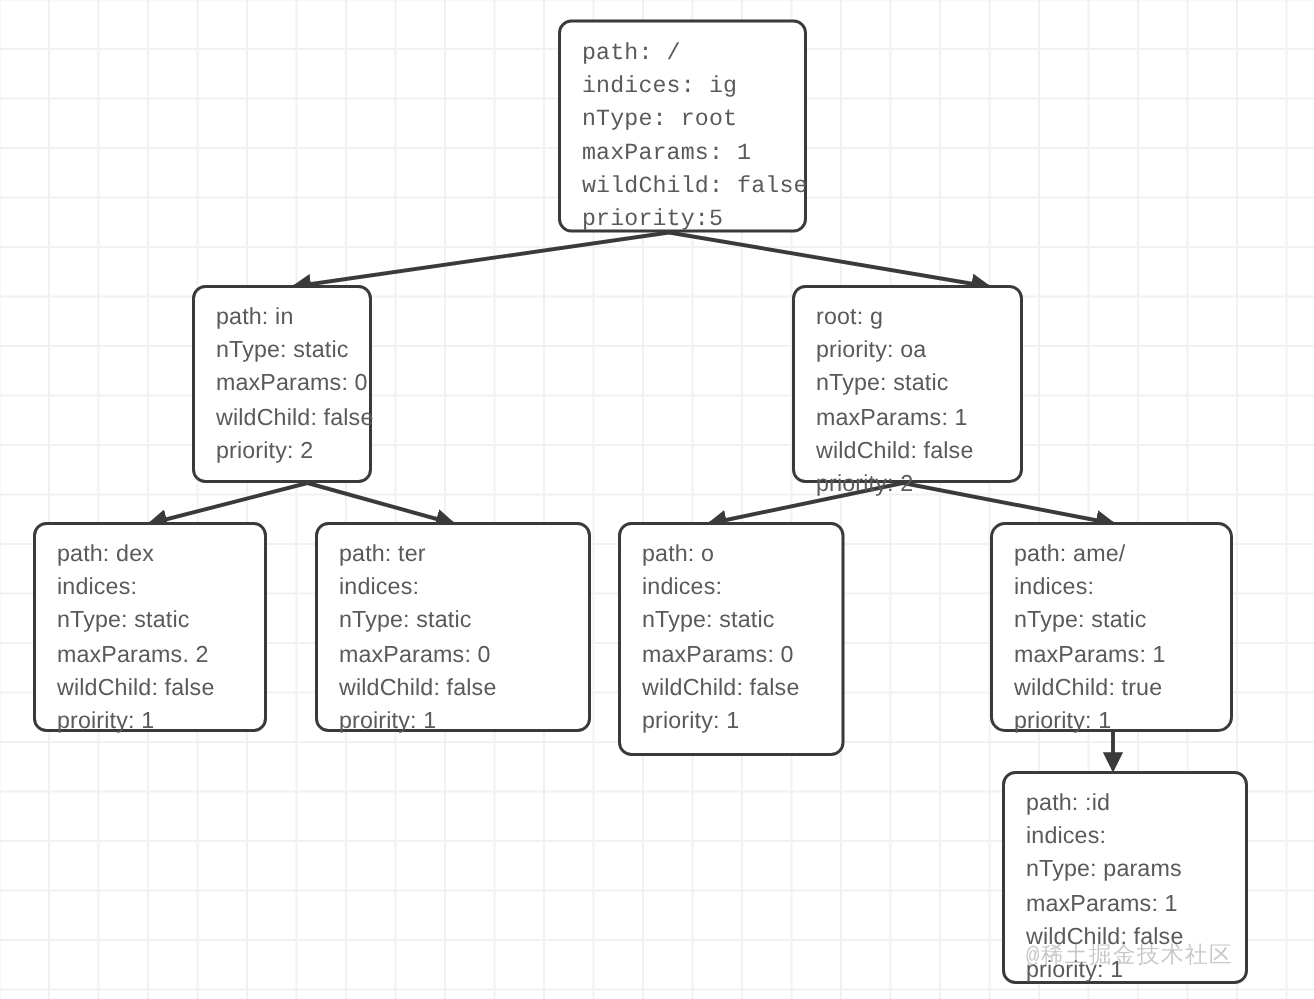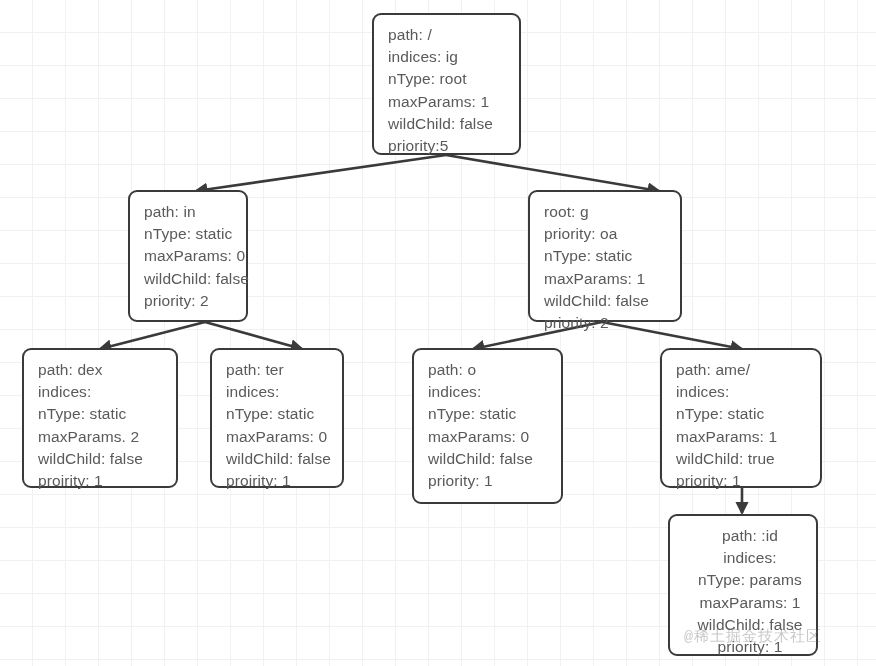--- a/index.html
+++ b/index.html
@@ -72,21 +72,21 @@
         <path d="M 446 155 L 659 191" marker-end="url(#arrowhead)"></path>
         <path d="M 205 322 L 100 349" marker-end="url(#arrowhead)"></path>
         <path d="M 205 322 L 302 349" marker-end="url(#arrowhead)"></path>
         <path d="M 602 322 L 473 349" marker-end="url(#arrowhead)"></path>
         <path d="M 602 322 L 742 349" marker-end="url(#arrowhead)"></path>
         <path d="M 742 488 L 742 513" marker-end="url(#arrowhead)"></path>
       </g>
   </svg>
 
   <div id="node-layer">
-      <div class="node" style="left: 372px; top: 13px; width: 149px; height: 142px;">
+      <div class="node" style="left: 372px; top: 13px; width: 166px; height: 142px; font-family: Liberation Mono, monospace;">
         <div class="line">path: /</div>
         <div class="line">indices: ig</div>
         <div class="line">nType: root</div>
         <div class="line">maxParams: 1</div>
         <div class="line">wildChild: false</div>
         <div class="line">priority:5</div>
       </div>
       <div class="node" style="left: 128px; top: 190px; width: 120px; height: 132px;">
         <div class="line">path: in</div>
         <div class="line">nType: static</div>
@@ -103,21 +103,21 @@
         <div class="line">priority: 2</div>
       </div>
       <div class="node" style="left: 22px; top: 348px; width: 156px; height: 140px;">
         <div class="line">path: dex</div>
         <div class="line">indices:</div>
         <div class="line">nType: static</div>
         <div class="line">maxParams. 2</div>
         <div class="line">wildChild: false</div>
         <div class="line">proirity: 1</div>
       </div>
-      <div class="node" style="left: 210px; top: 348px; width: 134px; height: 140px;">
+      <div class="node" style="left: 210px; top: 348px; width: 184px; height: 140px;">
         <div class="line">path: ter</div>
         <div class="line">indices:</div>
         <div class="line">nType: static</div>
         <div class="line">maxParams: 0</div>
         <div class="line">wildChild: false</div>
         <div class="line">proirity: 1</div>
       </div>
       <div class="node" style="left: 412px; top: 348px; width: 151px; height: 156px;">
         <div class="line">path: o</div>
         <div class="line">indices:</div>
@@ -127,21 +127,21 @@
         <div class="line">priority: 1</div>
       </div>
       <div class="node" style="left: 660px; top: 348px; width: 162px; height: 140px; border-radius: 10px;">
         <div class="line">path: ame/</div>
         <div class="line">indices:</div>
         <div class="line">nType: static</div>
         <div class="line">maxParams: 1</div>
         <div class="line">wildChild: true</div>
         <div class="line">priority: 1</div>
       </div>
-      <div class="node" style="left: 668px; top: 514px; width: 150px; height: 142px; text-align: center;">
+      <div class="node" style="left: 668px; top: 514px; width: 164px; height: 142px;">
         <div class="line">path: :id</div>
         <div class="line">indices:</div>
         <div class="line">nType: params</div>
         <div class="line">maxParams: 1</div>
         <div class="line">wildChild: false</div>
         <div class="line">priority: 1</div>
       </div>
     </div>
 
   <div class="watermark" style="left: 684px; top: 627px;">@稀土掘金技术社区</div>

